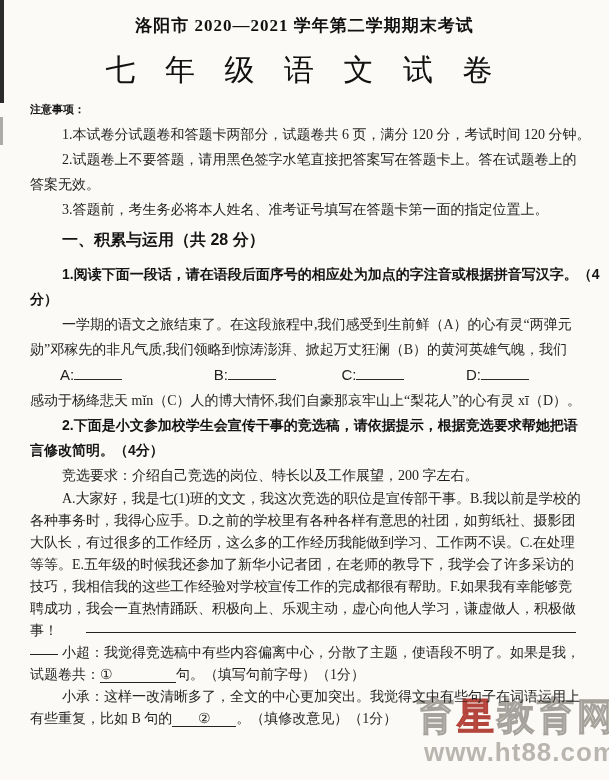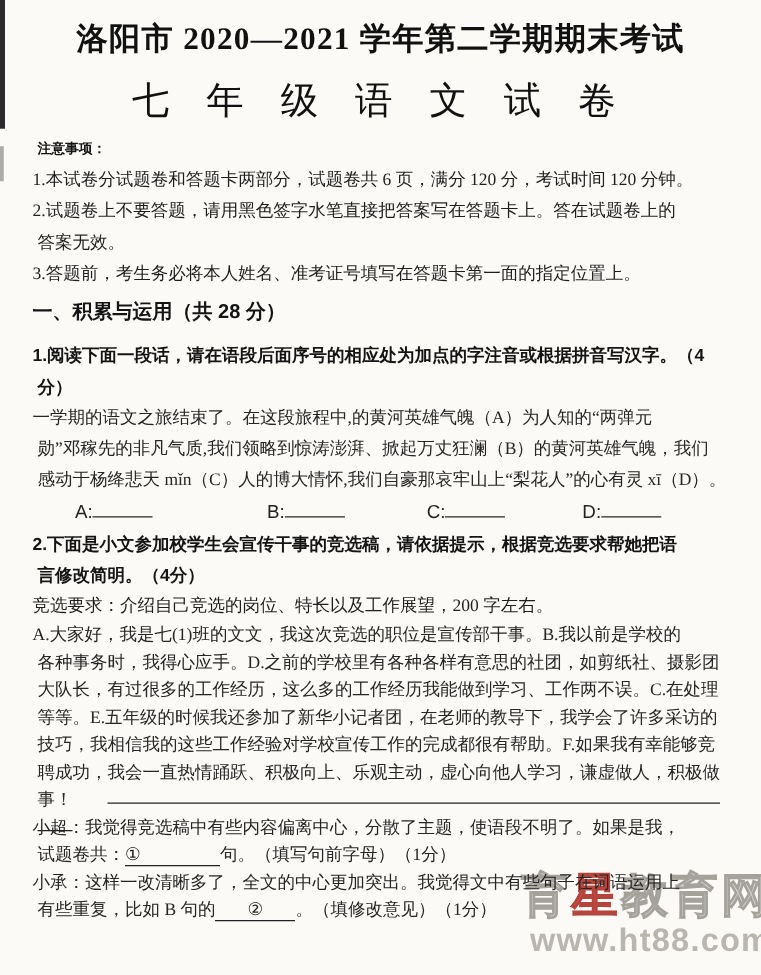--- a/index.html
+++ b/index.html
@@ -4,25 +4,25 @@
 <style>
   html,body{margin:0;padding:0;background:#777;}
   .page{
     position:relative;width:609px;height:780px;margin:0 auto;
     background:#fbfaf7;overflow:hidden;
     font-family:"Liberation Serif",serif;color:#1e1e1e;
   }
   .content{position:relative;z-index:1;}
   
   .ln{padding:0 30px;height:25px;line-height:25px;font-size:14px;white-space:nowrap;}
-  .ind{padding-left:26px;}
+  .ind{padding-left:26px;margin-left:36px;}
   .bold{font-family:"Liberation Sans",sans-serif;font-weight:bold;color:#141414;}
   .kai{color:#252525;}
   
-  .t1{margin-top:14px;text-align:center;font-size:25px;font-weight:bold;letter-spacing:1px;color:#111;}
+  .t1{margin-top:14px;text-align:center;font-size:17px;font-weight:bold;letter-spacing:1px;color:#111;}
   .t2{margin-top:13px;text-align:center;font-size:30px;font-weight:normal;letter-spacing:11px;color:#111;}
   .notice-h{margin-top:6px;font-size:11px;}
   .sec{margin-top:4px;font-size:16px;height:28px;line-height:28px;}
   .mt8{margin-top:8px;}
   
   .blank{display:inline-block;border-bottom:1.5px solid #2a2a2a;height:13px;vertical-align:baseline;}
   .w48{width:48px;}
   .blanks-row{height:26px;line-height:26px;}
   .bl{display:inline-block;}
   .bl .lab{font-family:"Liberation Sans",sans-serif;font-size:15px;color:#222;}
@@ -68,30 +68,30 @@
     <div class="ln ind">1.本试卷分试题卷和答题卡两部分，试题卷共 6 页，满分 120 分，考试时间 120 分钟。</div>
     <div class="ln ind">2.试题卷上不要答题，请用黑色签字水笔直接把答案写在答题卡上。答在试题卷上的</div>
     <div class="ln">答案无效。</div>
     <div class="ln ind">3.答题前，考生务必将本人姓名、准考证号填写在答题卡第一面的指定位置上。</div>
 
     <div class="ln ind bold sec">一、积累与运用（共 28 分）</div>
 
     <div class="ln ind bold mt8">1.阅读下面一段话，请在语段后面序号的相应处为加点的字注音或根据拼音写汉字。（4</div>
     <div class="ln bold">分）</div>
 
-    <div class="ln ind kai">一学期的语文之旅结束了。在这段旅程中,的黄河英雄气魄（A）为人知的“两弹元</div>
+    <div class="ln ind kai">一学期的语文之旅结束了。在这段旅程中,我们感受到生前鲜（A）的心有灵“两弹元</div>
     <div class="ln kai">勋”邓稼先的非凡气质,我们领略到惊涛澎湃、掀起万丈狂澜（B）的黄河英雄气魄，我们</div>
-    <div class="ln kai">感动于杨绛悲天 mǐn（C）人的博大情怀,我们自豪那哀牢山上“梨花人”的心有灵 xī（D）。</div>
-
     <div class="ln blanks-row">
       <span class="bl gapA"><span class="lab">A:</span><span class="blank w48"></span></span>
       <span class="bl gapB"><span class="lab">B:</span><span class="blank w48"></span></span>
       <span class="bl gapC"><span class="lab">C:</span><span class="blank w48"></span></span>
       <span class="bl gapD"><span class="lab">D:</span><span class="blank w48"></span></span>
     </div>
+
+    <div class="ln kai">感动于杨绛悲天 mǐn（C）人的博大情怀,我们自豪那哀牢山上“梨花人”的心有灵 xī（D）。</div>
 
     <div class="ln ind bold">2.下面是小文参加校学生会宣传干事的竞选稿，请依据提示，根据竞选要求帮她把语</div>
     <div class="ln bold">言修改简明。（4分）</div>
     <div class="ln ind">竞选要求：介绍自己竞选的岗位、特长以及工作展望，200 字左右。</div>
 
     <div class="draft">
       <div class="ln ind kai">A.大家好，我是七(1)班的文文，我这次竞选的职位是宣传部干事。B.我以前是学校的</div>
       <div class="ln kai">各种事务时，我得心应手。D.之前的学校里有各种各样有意思的社团，如剪纸社、摄影团</div>
       <div class="ln kai">大队长，有过很多的工作经历，这么多的工作经历我能做到学习、工作两不误。C.在处理</div>
       <div class="ln kai">等等。E.五年级的时候我还参加了新华小记者团，在老师的教导下，我学会了许多采访的</div>

